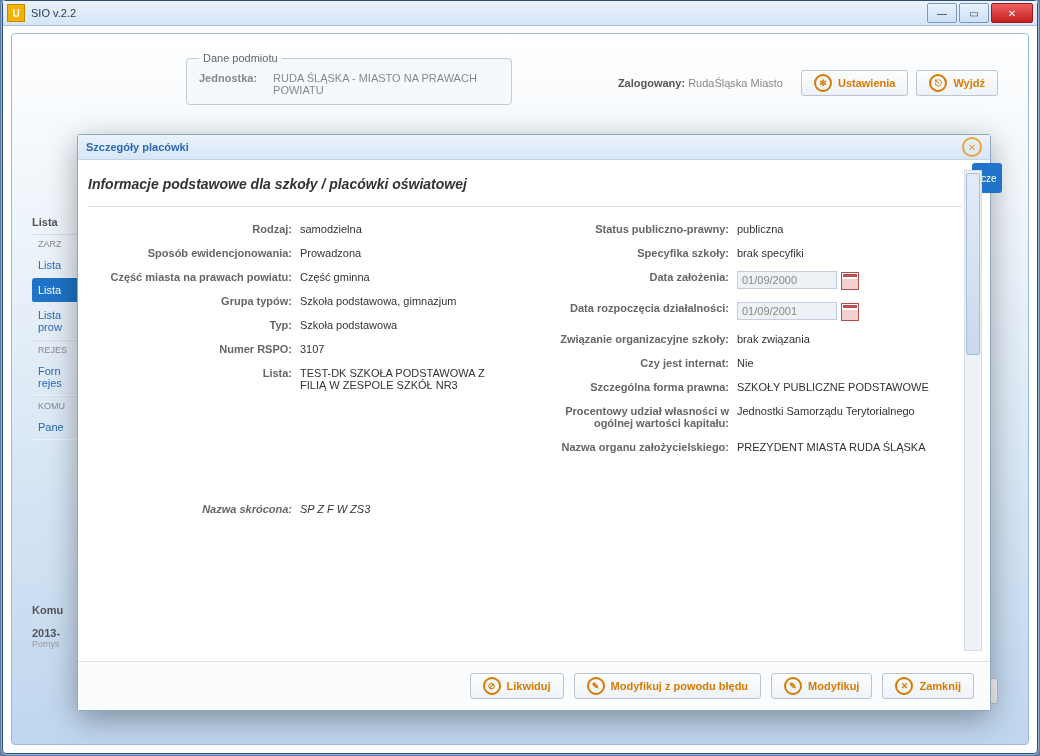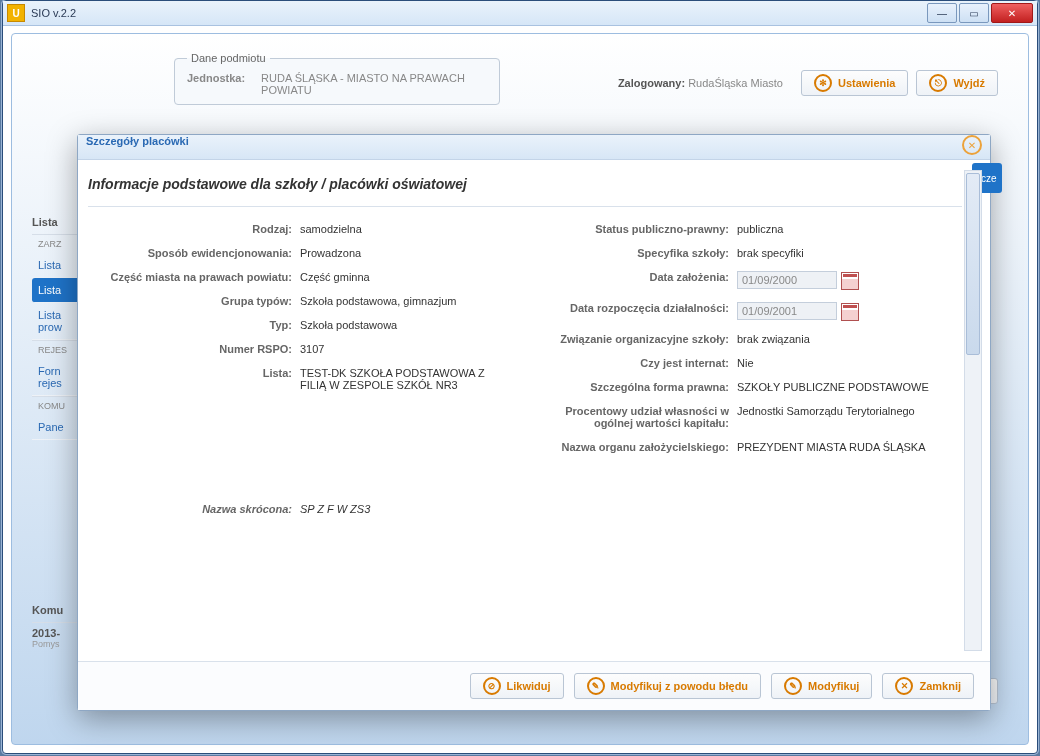--- a/index.html
+++ b/index.html
@@ -8,21 +8,21 @@
   .titlebar { height:24px; background:linear-gradient(#e9f2fb,#d6e6f7); border-bottom:1px solid #a9c2e0; display:flex; align-items:center; padding:0 4px; }
   .titlebar .ticon { width:16px; height:16px; background:#f2b200; border:1px solid #c78900; margin-right:6px; display:flex; align-items:center; justify-content:center; color:#fff; font-weight:bold; font-size:10px; }
   .titlebar .ttxt { color:#2a3a55; }
   .winbtns { margin-left:auto; display:flex; gap:2px; }
   .winbtn { width:28px; height:18px; border:1px solid #7a98bd; border-radius:2px; background:linear-gradient(#e8f1fc,#cde0f4); color:#2a3a55; display:flex; align-items:center; justify-content:center; font-size:10px; cursor:pointer; }
   .winbtn.close { background:linear-gradient(#f06060,#c22020); border-color:#a01818; color:#fff; width:40px; }
   .client { position:absolute; left:8px; top:32px; right:8px; bottom:8px; background:#fff; }
   .pagebg { position:absolute; inset:0; background:linear-gradient(#ffffff,#bfd6ee); border:1px solid #9dbde0; border-radius:4px; }
   
   .bg-content { position:absolute; inset:10px; }
-  .bg-top { position:absolute; left:150px; right:10px; top:8px; height:80px;text-decoration:underline; }
+  .bg-top { position:absolute; left:162px; right:10px; top:8px; height:80px;text-decoration:underline; }
   .grpbox { border:1px solid #c0cbd8; background:#f6f9fc; border-radius:4px; padding:8px 12px; position:relative; }
   .grpbox legend { font-size:11px; color:#666; padding:0 4px; }
   .mutedlabel { color:#888; font-weight:bold; }
   .orangebtn, .bluebtn, .softbtn { display:inline-flex; align-items:center; gap:6px; height:26px; padding:0 12px; border:1px solid #b9c5d4; border-radius:3px; background:linear-gradient(#fdfdfd,#eef2f7); font-size:11px; font-weight:bold; cursor:pointer; }
   .orangebtn { color:#d87a00; }
   .bluebtn { color:#2a69b3; }
   .circleico { width:14px; height:14px; border:2px solid currentColor; border-radius:50%; display:inline-flex; align-items:center; justify-content:center; font-size:9px; line-height:1; }
   .topright { position:absolute; right:10px; top:18px; display:flex; gap:8px; align-items:center; }
   .logged { color:#888; margin-right:10px; }
   .logged b { color:#555; font-weight:bold; }
@@ -31,21 +31,21 @@
   .sidehdr { color:#555; font-weight:bold; margin-bottom:6px; }
   .catlabel { font-size:9px; color:#888; padding:4px 6px; border-top:1px solid #d6dee8; }
   .siderow { font-size:11px; color:#2a69b3; padding:6px; border-bottom:1px solid #eef2f7; }
   .siderow.active { background:#1f73c8; color:#fff; border-radius:3px; }
   
   .komun { position:absolute; left:10px; top:560px; width:60px; }
   
   .bottombtns { position:absolute; left:190px; right:20px; bottom:30px; display:flex; justify-content:space-between; }
   
   .modal-wrap { position:absolute; left:65px; top:100px; width:912px; height:575px; box-shadow:0 8px 30px rgba(0,0,0,0.35); border:1px solid #8ea7c4; background:#fff; border-radius:3px; display:flex; flex-direction:column; }
-  .modal-hdr { height:24px; background:linear-gradient(#eaf2fb,#d7e6f6); border-bottom:1px solid #c3d4e8; display:flex; align-items:flex-start; padding:0 8px; }
+  .modal-hdr { height:24px; background:linear-gradient(#eaf2fb,#d7e6f6); border-bottom:1px solid #c3d4e8; display:flex; align-items:center; padding:0 8px; }
   .modal-hdr .mtitle { color:#2a69b3; font-weight:bold; }
   .modal-hdr .mclose { margin-left:auto; width:16px; height:16px; border:2px solid #eca23a; color:#eca23a; border-radius:50%; display:flex; align-items:center; justify-content:center; font-size:10px; cursor:pointer; }
   .modal-body { flex:1; position:relative; overflow:hidden; }
   .scrollpane { position:absolute; left:10px; right:28px; top:10px; bottom:10px; overflow:hidden; }
   .vtrack { position:absolute; right:8px; top:10px; bottom:10px; width:16px; background:#eef2f7; border:1px solid #d3dce8; }
   .vthumb { position:absolute; left:1px; right:1px; top:2px; height:180px; background:linear-gradient(#e3ebf6,#c9d9ec); border:1px solid #a9bdd8; border-radius:2px; }
   .mheading { text-align:left; font-size:14px; font-weight:bold; color:#333; padding:6px 0 14px;font-style:italic; }
   hr.sep { border:none; border-top:1px solid #d9e1eb; margin:0 0 10px; }
   .cols { display:flex; gap:0; }
   .col { flex:1; }

